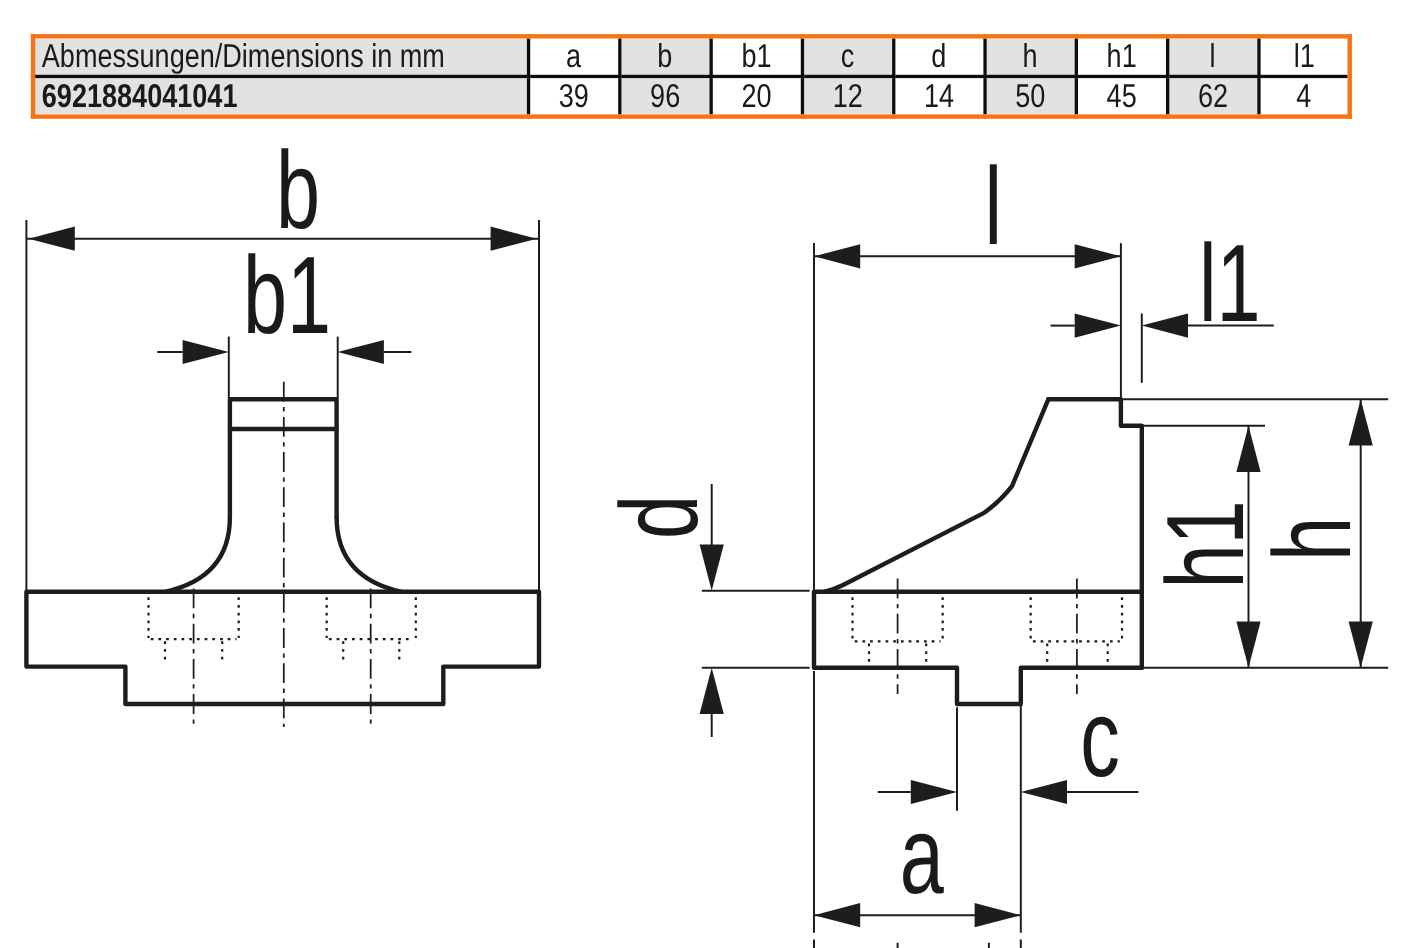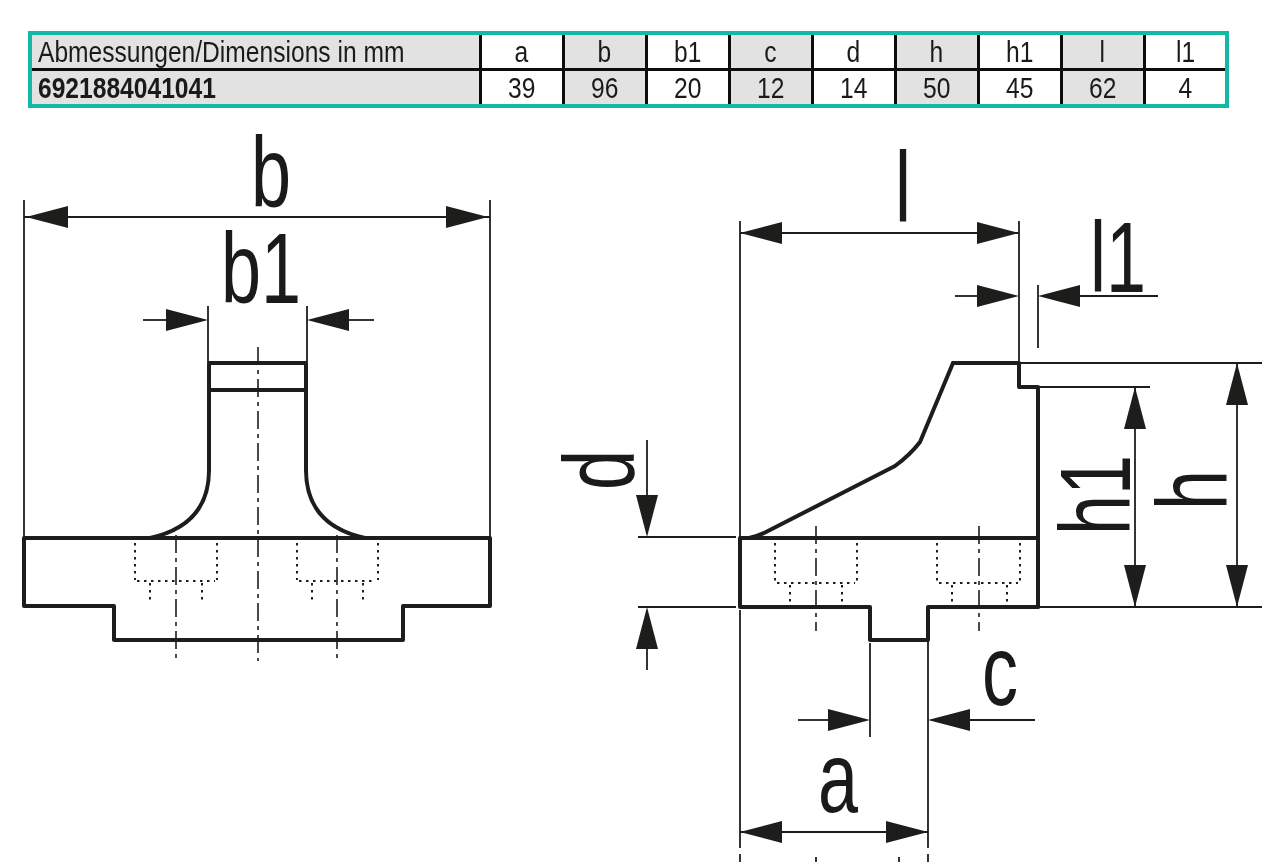--- a/index.html
+++ b/index.html
@@ -4,21 +4,21 @@
 <style>
   html,body{margin:0;padding:0;}
   body{
     width:1280px;height:862px;position:relative;background:#ffffff;
     font-family:"Liberation Sans",sans-serif;color:#111;overflow:hidden;
   }
   
   table.dims{
     position:absolute;left:28px;top:31px;width:1200px;
     border-collapse:collapse;table-layout:fixed;
-    border:4px solid #14b8a6;
+    border:4px solid #f97316;
   }
   table.dims td{
     border:3px solid #0d0d0d;height:33px;padding:0 6px;
     font-size:30px;line-height:33px;white-space:nowrap;overflow:hidden;
     text-align:center;vertical-align:middle;color:#1a1a1a;
   }
   table.dims td.left{text-align:left;}
   td.g{background:#e2e2e2;}
   td.w{background:#ffffff;}
   .cond{display:inline-block;transform:scaleX(0.82);transform-origin:50% 50%;}

